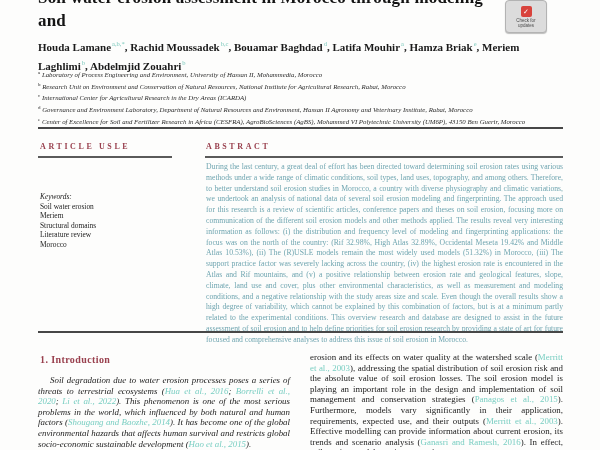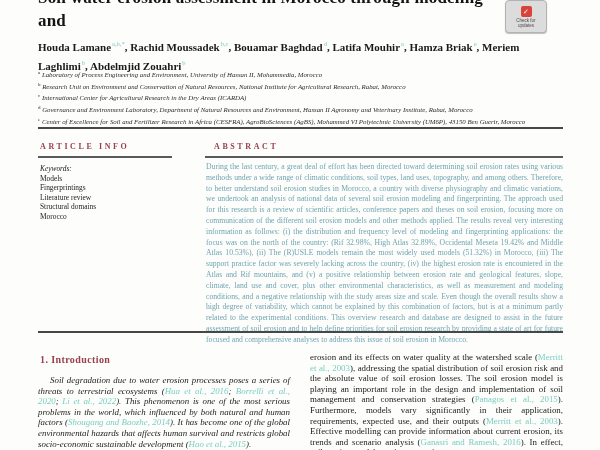--- a/index.html
+++ b/index.html
@@ -47,24 +47,24 @@
   .rule-top{top:127px;left:38px;width:525px;height:2px;}
   .rule-ai{top:156px;left:38px;width:134px;height:1.5px;background:#5a5a5a;}
   .rule-ab{top:156px;left:205px;width:358px;height:1.5px;background:#5a5a5a;}
   .rule-bottom{top:331px;left:38px;width:525px;height:2px;}
   
   .sec-head{
     position:absolute;font-size:8px;font-weight:bold;letter-spacing:2.6px;
     color:#99404e;
   }
   .ai-head{top:142px;left:40px;}
-  .ab-head{top:142px;left:206px;margin-left:8px;}
+  .ab-head{top:142px;left:206px;}
   
   .keywords{position:absolute;top:164px;left:40px;width:140px;font-size:7.4px;line-height:9.5px;color:#222;}
-  .kw-label{font-style:italic;}
+  .kw-label{font-style:italic;margin-top:28px;}
   
   .abstract{
     position:absolute;top:162px;left:206px;width:357px;
     font-size:7.7px;line-height:10.8px;text-align:justify;
     color:#6fa5b0;
   }
   
   .intro-head{position:absolute;top:354px;left:40px;font-size:10px;font-weight:bold;color:#99404e;letter-spacing:.4px;}
   .col{
     position:absolute;font-size:8.9px;line-height:10.6px;text-align:justify;color:#1c1c1c;
@@ -95,33 +95,33 @@
   <div class="affils">
       <div class="affil"><sup>a</sup> Laboratory of Process Engineering and Environment, University of Hassan II, Mohammedia, Morocco</div>
       <div class="affil"><sup>b</sup> Research Unit on Environment and Conservation of Natural Resources, National Institute for Agricultural Research, Rabat, Morocco</div>
       <div class="affil"><sup>c</sup> International Center for Agricultural Research in the Dry Areas (ICARDA)</div>
       <div class="affil"><sup>d</sup> Governance and Environment Laboratory, Department of Natural Resources and Environment, Hassan II Agronomy and Veterinary Institute, Rabat, Morocco</div>
       <div class="affil"><sup>e</sup> Center of Excellence for Soil and Fertilizer Research in Africa (CESFRA), AgroBioSciences (AgBS), Mohammed VI Polytechnic University (UM6P), 43150 Ben Guerir, Morocco</div>
     </div>
 
   <div class="rule rule-top"></div>
 
-  <div class="sec-head ai-head">ARTICLE INFO</div>
+  <div class="sec-head ai-head">ARTICLE USLE</div>
   <div class="sec-head ab-head">ABSTRACT</div>
 
   <div class="rule rule-ai"></div>
   <div class="rule rule-ab"></div>
 
   <div class="keywords">
     <div class="kw-label">Keywords:</div>
     <div>
-        <div>Models</div>
-        <div>Fingerprintings</div>
+        <div>Soil water erosion</div>
+        <div>Meriem</div>
+        <div>Structural domains</div>
         <div>Literature review</div>
-        <div>Structural domains</div>
         <div>Morocco</div>
       </div>
   </div>
 
   <div class="abstract">During the last century, a great deal of effort has been directed toward determining soil erosion rates using various methods under a wide range of climatic conditions, soil types, land uses, topography, and among others. Therefore, to better understand soil erosion studies in Morocco, a country with diverse physiography and climatic variations, we undertook an analysis of national data of several soil erosion modeling and fingerprinting. The approach used for this research is a review of scientific articles, conference papers and theses on soil erosion, focusing more on communication of the different soil erosion models and other methods applied. The results reveal very interesting information as follows: (i) the distribution and frequency level of modeling and fingerprinting applications: the focus was on the north of the country: (Rif 32.98%, High Atlas 32.89%, Occidental Meseta 19.42% and Middle Atlas 10.53%), (ii) The (R)USLE models remain the most widely used models (51.32%) in Morocco, (iii) The support practice factor was severely lacking across the country, (iv) the highest erosion rate is encountered in the Atlas and Rif mountains, and (v) a positive relationship between erosion rate and geological features, slope, climate, land use and cover, plus other environmental characteristics, as well as measurement and modeling conditions, and a negative relationship with the study areas size and scale. Even though the overall results show a high degree of variability, which cannot be explained by this combination of factors, but is at a minimum partly related to the experimental conditions. This overview research and database are designed to assist in the future assessment of soil erosion and to help define priorities for soil erosion research by providing a state of art for future focused and comprehensive analyses to address this issue of soil erosion in Morocco.</div>
 
   <div class="rule rule-bottom"></div>
 
   <div class="intro-head">1. Introduction</div>
 

